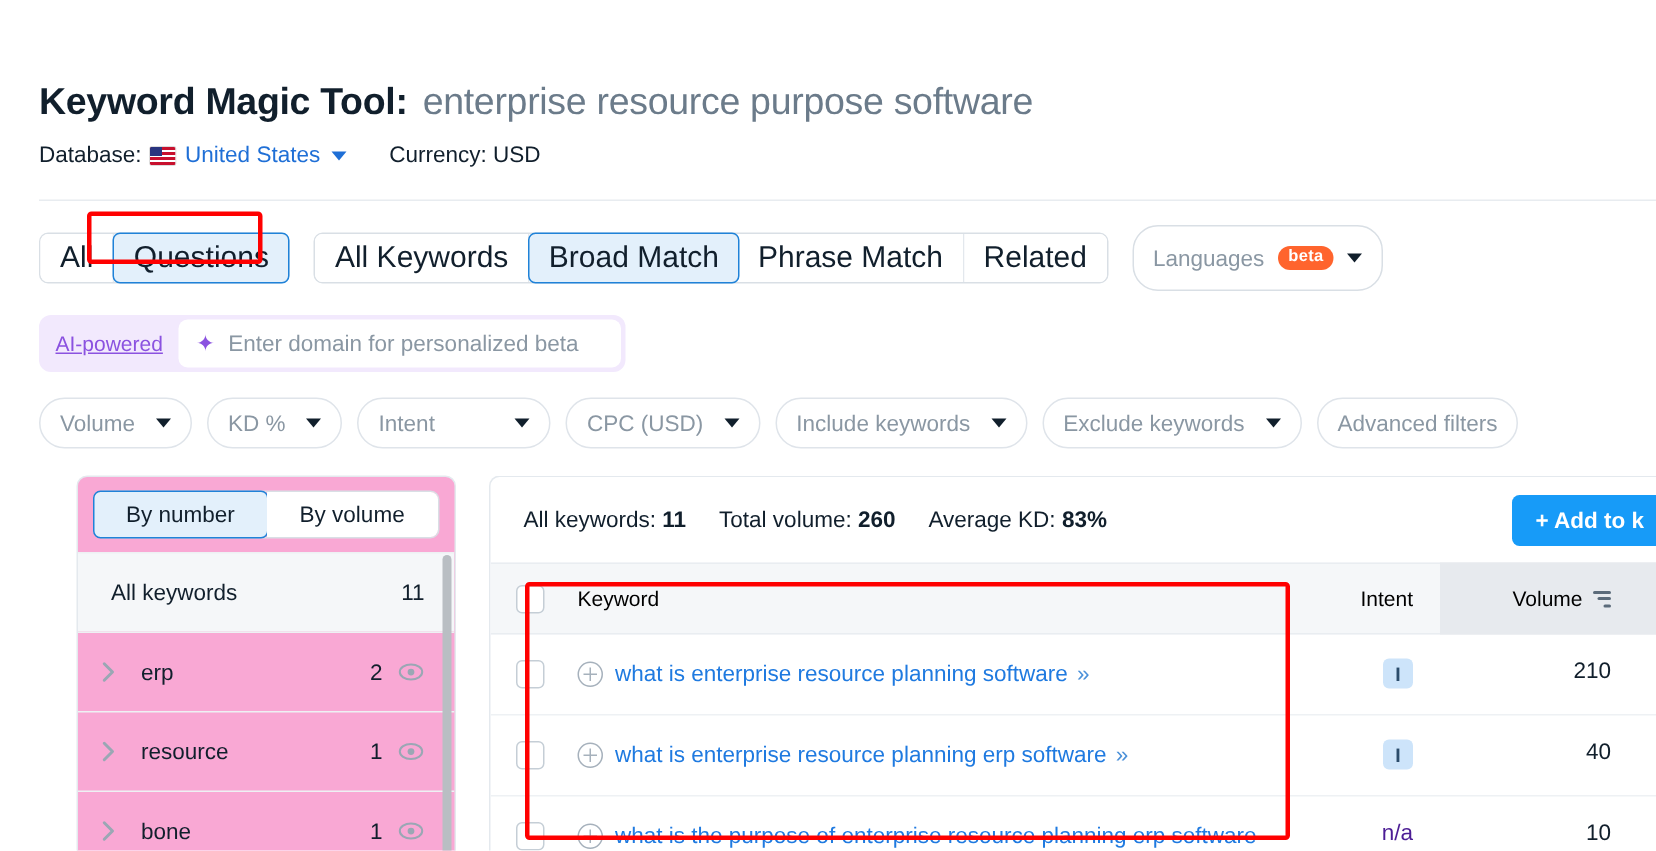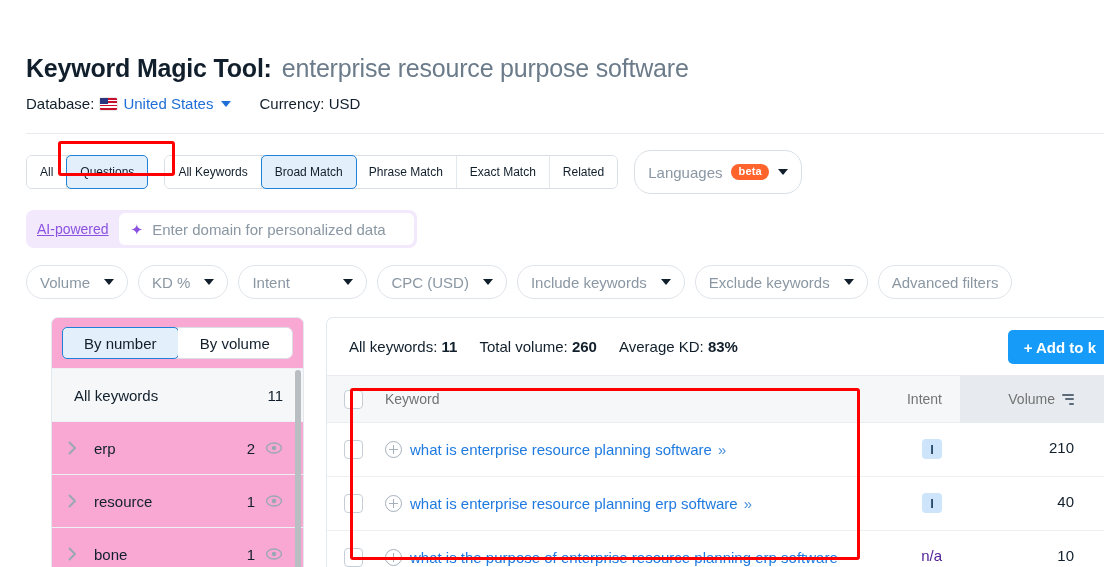--- a/index.html
+++ b/index.html
@@ -50,21 +50,21 @@
     display: flex; align-items: center; gap: 16px;
     padding: 16px 0 0 26px; position: relative;
   }
   .seg {
     display: inline-flex; align-items: stretch;
     border: 1px solid #d9dfe5; border-radius: 6px;
     background: #ffffff; height: 34px; overflow: visible;
   }
   .seg-btn {
     display: flex; align-items: center; justify-content: center;
-    padding: 0 13px; font-size: 12px; color: #111f2c;
+    padding: 0 13px; font-size: 20px; color: #111f2c;
     background: #ffffff; cursor: pointer; white-space: nowrap;
     border-right: 1px solid #e3e8ed;
     text-align: center;
   }
   .seg-btn:last-child { border-right: none; }
   .seg-btn:first-child { border-radius: 5px 0 0 5px; }
   .seg-btn:last-child { border-radius: 0 5px 5px 0; }
   .seg-btn.active {
     background: #e3f0fb; border: 1px solid #1f82d8; border-radius: 5px;
     margin: -1px; z-index: 2; position: relative;
@@ -183,21 +183,21 @@
     display: inline-flex; align-items: center; gap: 9px;
     background: #179bf8; color: #ffffff; font-size: 15px; font-weight: bold;
     height: 34px; padding: 0 16px; border-radius: 5px; white-space: nowrap;
     cursor: pointer;
   }
 
   .thead {
     display: flex; align-items: center; height: 48px;
     background: #f5f7f9; border-top: 1px solid #e9edf1; border-bottom: 1px solid #e9edf1;
   }
-  .th { font-size: 14px; color: #737373; }
+  .th { font-size: 14px; color: #000000; }
   .col-chk { width: 52px; flex: 0 0 52px; display: flex; justify-content: center; }
   .col-kw { flex: 1; padding-left: 6px; }
   .col-intent { width: 104px; flex: 0 0 104px; text-align: right; padding-right: 18px; }
   .col-vol {
     width: 144px; flex: 0 0 144px; text-align: right; padding-right: 30px;
     display: flex; align-items: center; justify-content: flex-end; gap: 7px;
   }
   .thead .col-vol { background: #e7eaee; height: 48px; }
   .sort-ic { display: flex; flex-direction: column; gap: 2.5px; align-items: flex-end; }
   .sort-ic i { display: block; height: 2px; background: #5b6b7a; border-radius: 1px; }
@@ -266,37 +266,36 @@
 
 <div class="tabs-row">
   <div class="seg">
     <div class="seg-btn">All</div>
     <div class="seg-btn active">Questions</div>
   </div>
   <div class="seg">
     <div class="seg-btn">All Keywords</div>
     <div class="seg-btn active">Broad Match</div>
     <div class="seg-btn">Phrase Match</div>
-    <div class="seg-btn">Exact Match</div>
     <div class="seg-btn">Related</div>
   </div>
   <div class="pill">
     <span>Languages</span>
     <span class="beta">beta</span>
     <span class="chev"></span>
   </div>
   <div class="annot" style="left: 58px; top: 7px; width: 117px; height: 35px;"></div>
 </div>
 
 <div class="ai-row">
   <div class="ai-wrap">
     <span class="ai-label">AI-powered</span>
     <div class="ai-input">
       <span class="sparkle">✦</span>
-      <span class="ai-ph">Enter domain for personalized data</span>
+      <span class="ai-ph">Enter domain for personalized beta</span>
     </div>
   </div>
 </div>
 
 <div class="filters-row">
   <div class="fpill">
     <span>Volume</span>
     <span class="chev"></span>
   </div>
   <div class="fpill">

